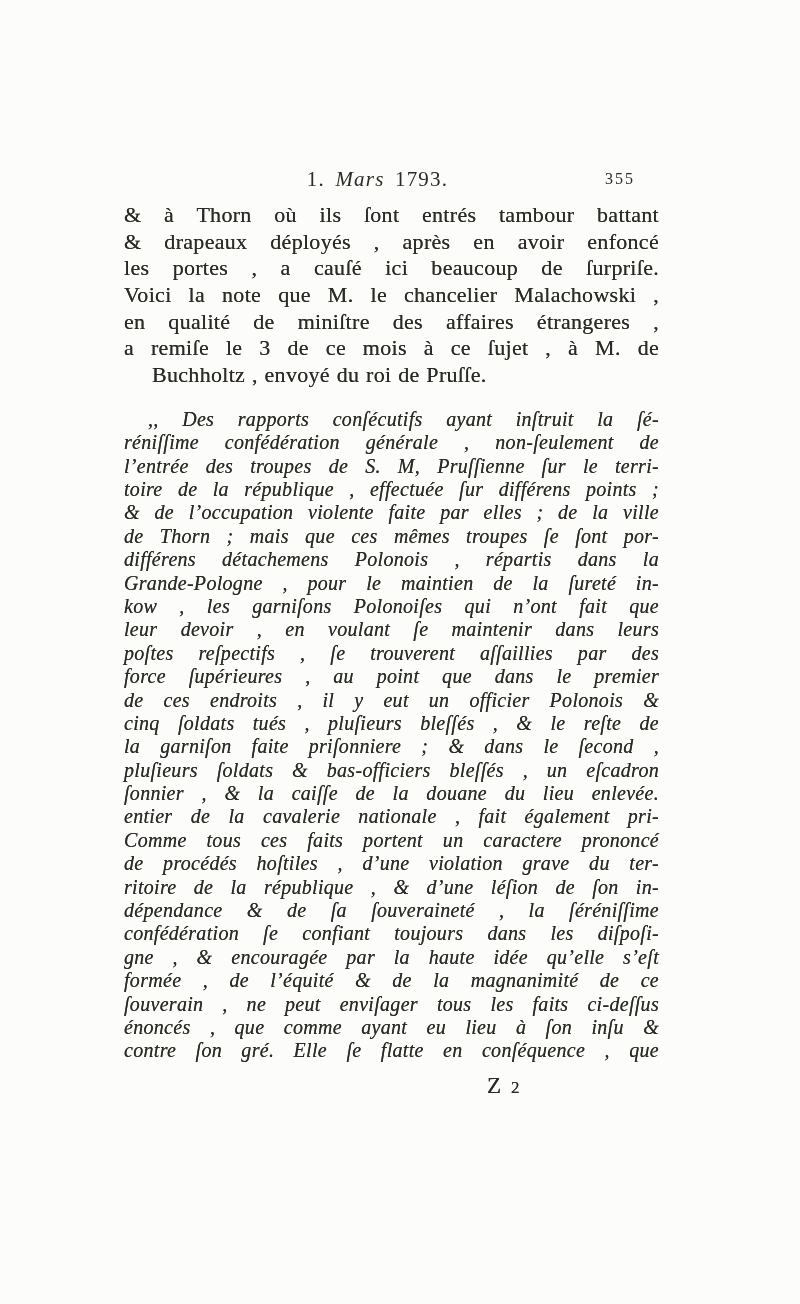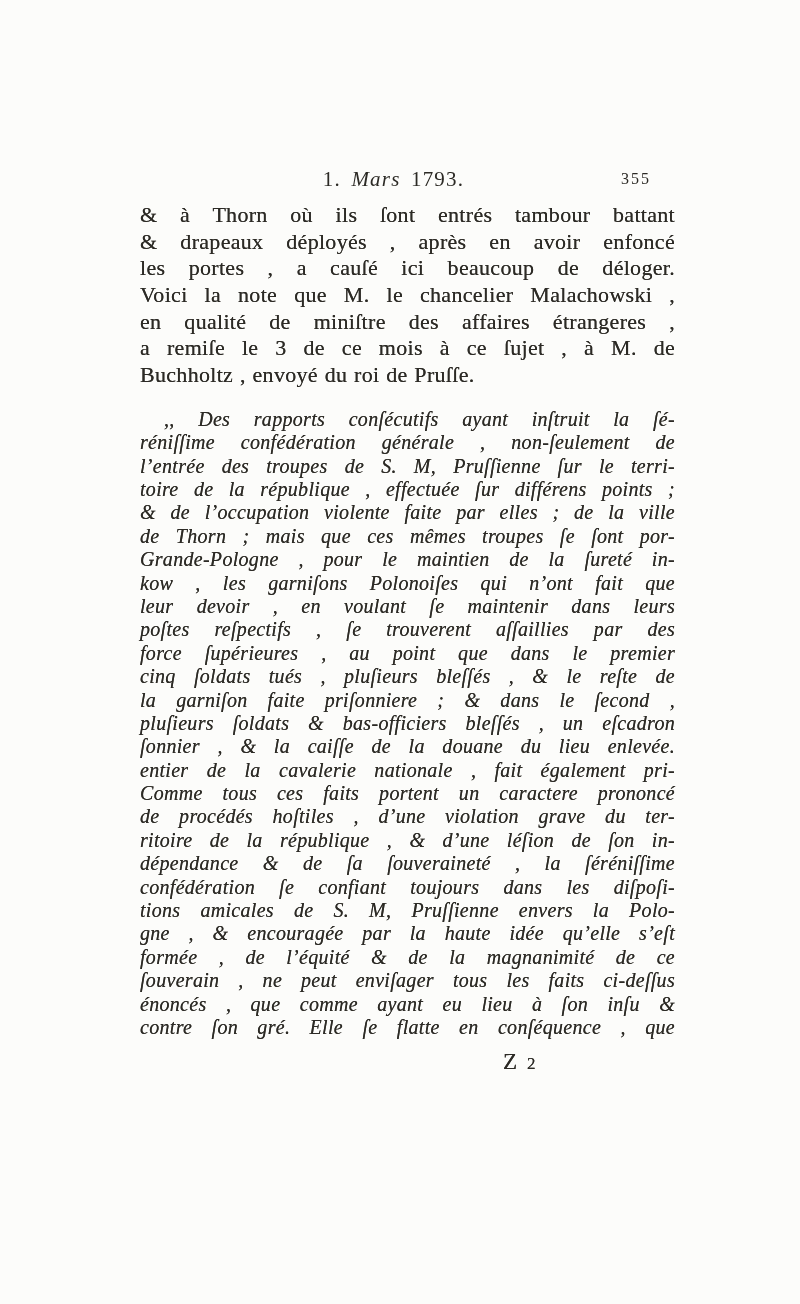--- a/index.html
+++ b/index.html
@@ -13,21 +13,21 @@
   .page {
     position: relative;
     width: 800px;
     height: 1304px;
     background: #fcfcfa;
     overflow: hidden;
     color: #2c2a25;
   }
   .text-block {
     position: absolute;
-    left: 140px;
+    left: 124px;
     top: 166px;
     width: 535px;
   }
   .running-head {
     position: relative;
     height: 26px;
     line-height: 26px;
     font-size: 21px;
     text-align: center;
     letter-spacing: 1.2px;
@@ -57,21 +57,21 @@
     line-height: 26.7px;
     height: 26.7px;
   }
   .para-note { margin-top: 19px; }
   .para-note .line {
     font-size: 20px;
     line-height: 23.4px;
     height: 23.4px;
     font-style: italic;
   }
-  .line.no-justify { text-align-last: left; }
+  .line.no-justify { text-align-last: left; margin-left: 28px; }
   .line.indent { padding-left: 24px; }
   .signature {
     margin-top: 3px;
     padding-left: 363px;
     font-size: 23px;
     line-height: 40px;
     text-shadow: 0 0 0.45px rgba(44, 42, 37, 0.85);
   }
   .signature .sig2 {
     font-size: 17px;
@@ -90,49 +90,50 @@
         <span class="it">Mars</span>
         <span>1793.</span>
       </span>
       <span class="pageno">355</span>
     </div>
 
     <div>
         <div class="paragraph para-intro">
           <div class="line">&amp; à Thorn où ils ſont entrés tambour battant</div>
           <div class="line">&amp; drapeaux déployés , après en avoir enfoncé</div>
-          <div class="line">les portes , a cauſé ici beaucoup de déloger.</div>
+          <div class="line">les portes , a cauſé ici beaucoup de ſurpriſe.</div>
           <div class="line">Voici la note que M. le chancelier Malachowski ,</div>
           <div class="line">en qualité de miniſtre des affaires étrangeres ,</div>
           <div class="line">a remiſe le 3 de ce mois à ce ſujet , à M. de</div>
           <div class="line no-justify">Buchholtz , envoyé du roi de Pruſſe.</div>
         </div>
         <div class="paragraph para-note">
           <div class="line indent">,, Des rapports conſécutifs ayant inſtruit la ſé-</div>
           <div class="line">réniſſime confédération générale , non-ſeulement de</div>
           <div class="line">l’entrée des troupes de S. M, Pruſſienne ſur le terri-</div>
           <div class="line">toire de la république , effectuée ſur différens points ;</div>
           <div class="line">&amp; de l’occupation violente faite par elles ; de la ville</div>
           <div class="line">de Thorn ; mais que ces mêmes troupes ſe ſont por-</div>
+          <div class="line">différens détachemens Polonois , répartis dans la</div>
           <div class="line">Grande-Pologne , pour le maintien de la ſureté in-</div>
           <div class="line">kow , les garniſons Polonoiſes qui n’ont fait que</div>
           <div class="line">leur devoir , en voulant ſe maintenir dans leurs</div>
           <div class="line">poſtes reſpectifs , ſe trouverent aſſaillies par des</div>
           <div class="line">force ſupérieures , au point que dans le premier</div>
+          <div class="line">de ces endroits , il y eut un officier Polonois &amp;</div>
           <div class="line">cinq ſoldats tués , pluſieurs bleſſés , &amp; le reſte de</div>
           <div class="line">la garniſon faite priſonniere ; &amp; dans le ſecond ,</div>
           <div class="line">pluſieurs ſoldats &amp; bas-officiers bleſſés , un eſcadron</div>
           <div class="line">ſonnier , &amp; la caiſſe de la douane du lieu enlevée.</div>
           <div class="line">entier de la cavalerie nationale , fait également pri-</div>
           <div class="line">Comme tous ces faits portent un caractere prononcé</div>
           <div class="line">de procédés hoſtiles , d’une violation grave du ter-</div>
           <div class="line">ritoire de la république , &amp; d’une léſion de ſon in-</div>
           <div class="line">dépendance &amp; de ſa ſouveraineté , la ſéréniſſime</div>
           <div class="line">confédération ſe confiant toujours dans les diſpoſi-</div>
-          <div class="line">tions amicales de S. M, Pruſſienne envers la Polo-</div>
           <div class="line">gne , &amp; encouragée par la haute idée qu’elle s’eſt</div>
           <div class="line">formée , de l’équité &amp; de la magnanimité de ce</div>
           <div class="line">ſouverain , ne peut enviſager tous les faits ci-deſſus</div>
           <div class="line">énoncés , que comme ayant eu lieu à ſon inſu &amp;</div>
           <div class="line">contre ſon gré. Elle ſe flatte en conſéquence , que</div>
         </div>
       </div>
 
     <div class="signature">
       <span>Z</span><span class="sig2">2</span>

